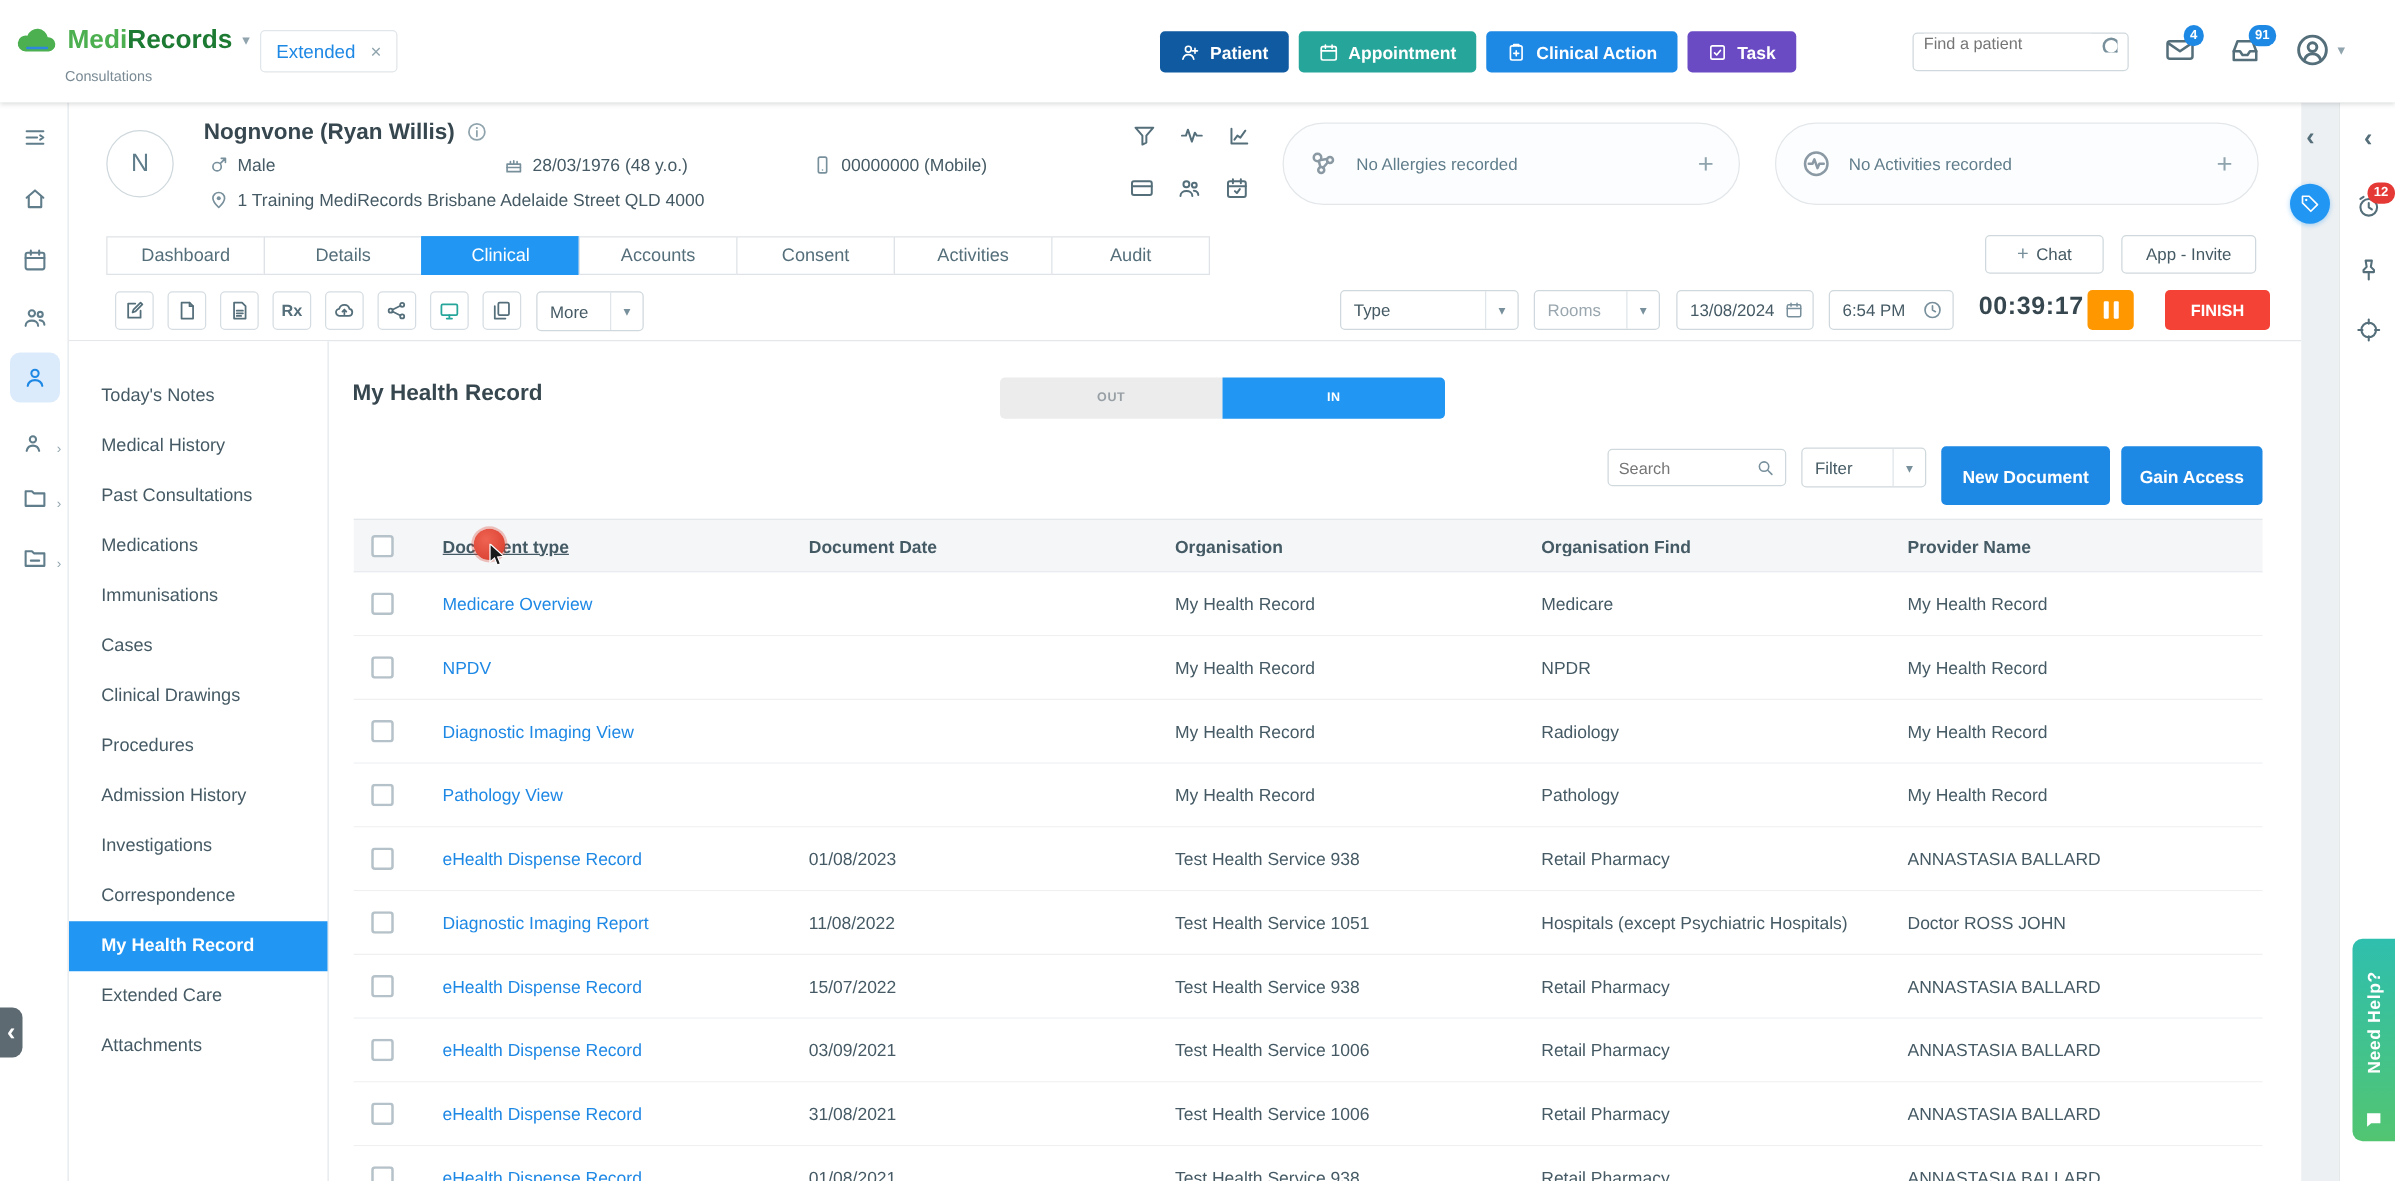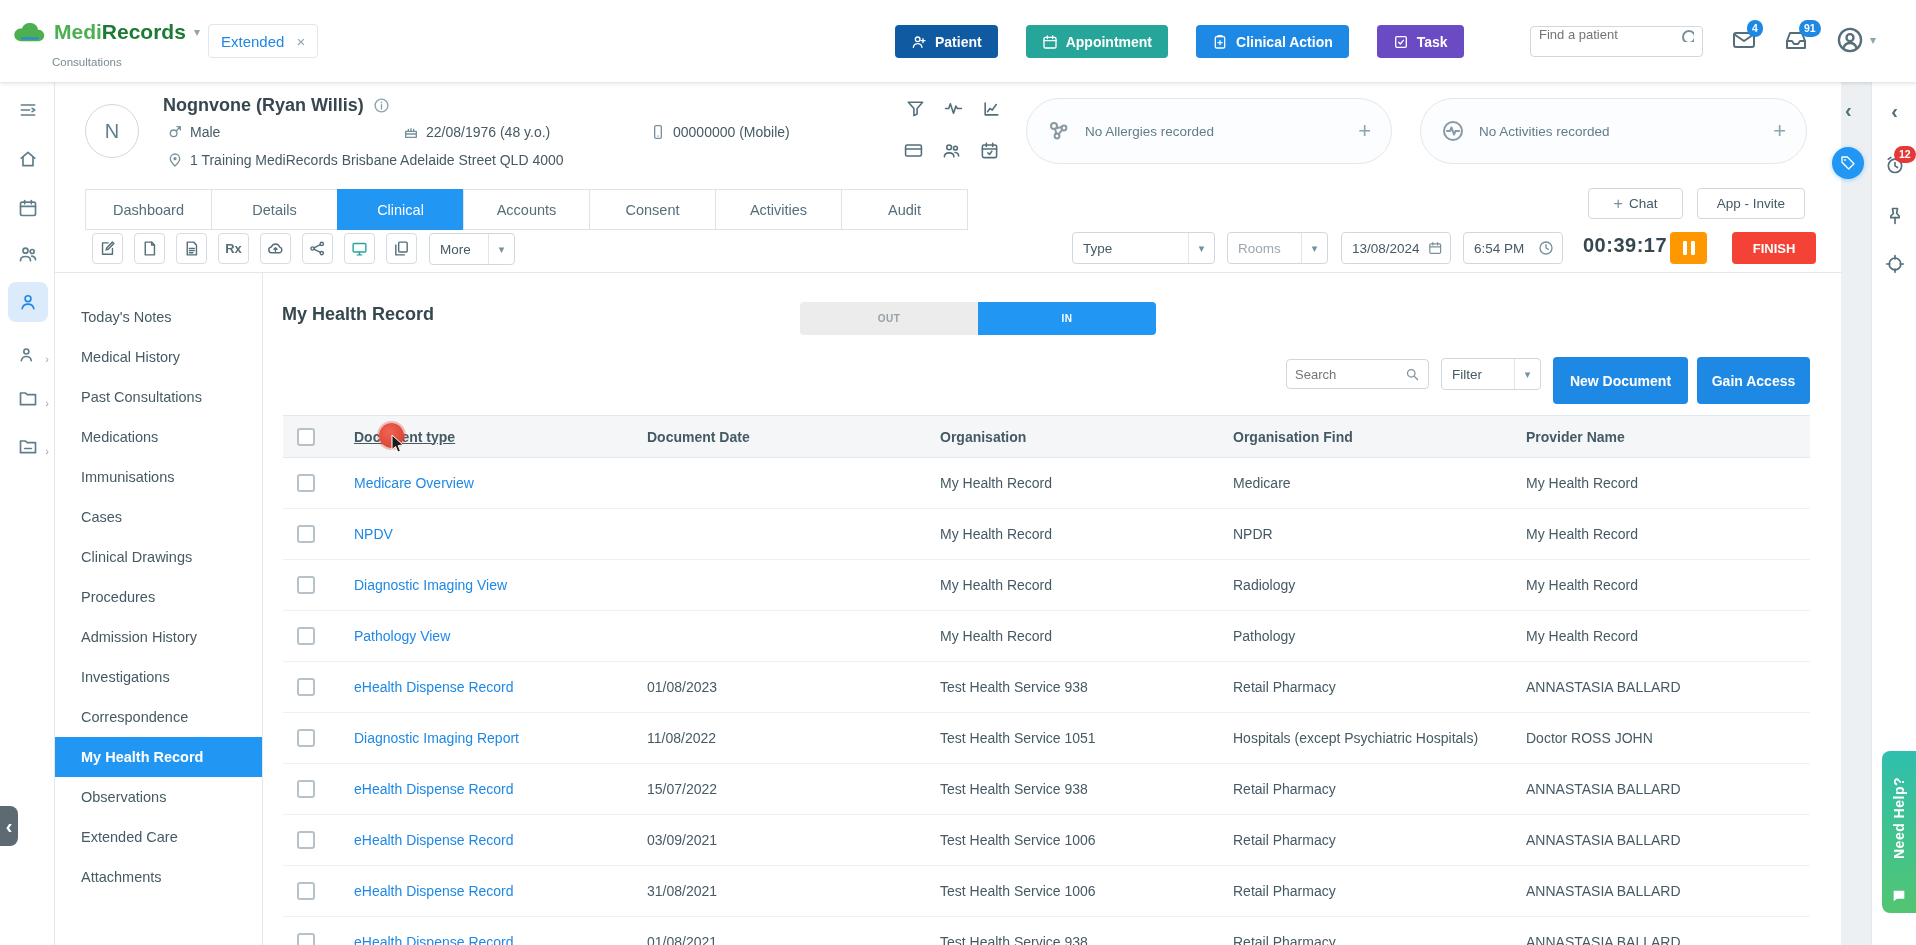--- a/index.html
+++ b/index.html
@@ -12,21 +12,21 @@
   
   #topbar{position:absolute;left:0;top:0;width:1916px;height:82px;background:#fff;box-shadow:0 1px 4px rgba(60,64,67,.2);z-index:40}
   .brand{position:absolute;left:12px;top:20px;display:flex;align-items:center;gap:8px}
   .brand-name{font-size:21px;font-weight:700}
   .brand-name .g1{color:#4caf50}.brand-name .g2{color:#1d7a33}
   .caret{color:#90a4ae;font-size:12px}
   .product{position:absolute;left:52px;top:56px;font-size:11.5px;color:#7a8a94}
   .chip{position:absolute;left:208px;top:24px;height:34px;display:flex;align-items:center;gap:12px;padding:0 12px;border:1px solid #e1e6ea;border-radius:4px;background:#fff}
   .chip .lbl{color:#1e88e5;font-size:15px}
   .chip .x{color:#90a4ae;font-size:15px;cursor:pointer}
-  .actions{position:absolute;left:895px;top:25px;display:flex;gap:28px}
+  .actions{position:absolute;left:928px;top:25px;display:flex;gap:8px}
   .act-btn{height:33px;border:none;border-radius:4px;color:#fff;display:flex;align-items:center;gap:8px;padding:0 16px;font-size:14px;font-weight:600;cursor:pointer}
   .act-btn .ic{width:16px;height:16px}
   .b-patient{background:#0f5aa0}.b-appt{background:#26a69a}.b-clin{background:#1e88e5}.b-task{background:#6a4bc4}
   .tb-search{position:absolute;left:1530px;top:26px;width:173px;height:31px;border:1px solid #cfd8dc;border-radius:4px;display:flex;align-items:flex-start;padding:0 8px;gap:6px;background:#fff}
   .tb-search input{flex:1;min-width:0;border:none;outline:none;font-size:13px;color:#546e7a;font-family:inherit}
   .top-ic{position:absolute;color:#546e7a;cursor:pointer}
   .badge{position:absolute;top:-8px;left:15px;background:#1e88e5;color:#fff;font-size:10.5px;line-height:1;padding:3px 5px;border-radius:9px;font-weight:700}
   .badge.red{background:#e53935}
 
   
@@ -43,21 +43,21 @@
   .meta{position:absolute;display:flex;align-items:center;gap:7px;font-size:14px;color:#455a64}
   .meta .ic{width:16px;height:16px;color:#78909c}
   .q-icon{position:absolute;width:24px;height:24px;display:flex;align-items:center;justify-content:center;color:#546e7a;cursor:pointer}
   .q-icon .ic{width:19px;height:19px}
   .empty-card{position:absolute;top:16px;height:66px;border:1px solid #e3e7ea;border-radius:33px;background:#fcfdfe;display:flex;align-items:center;gap:14px;padding:0 20px}
   .empty-card .e-ic{color:#8a99a3}
   .empty-card .ttl{font-size:13.5px;color:#607d8b}
   .empty-card .plus{margin-left:auto;color:#90a4ae;font-size:22px;cursor:pointer}
 
   .tabs{position:absolute;left:30px;top:107px;display:flex}
-  .ptab{width:127px;height:41px;display:flex;align-items:center;justify-content:center;border:1px solid #dfe3e7;margin-left:-1px;font-size:14.5px;color:#546e7a;background:#fff;cursor:pointer}
+  .ptab{width:127px;height:31px;display:flex;align-items:center;justify-content:center;border:1px solid #dfe3e7;margin-left:-1px;font-size:14.5px;color:#546e7a;background:#fff;cursor:pointer}
   .ptab:first-child{margin-left:0}
   .ptab.active{background:#2196f3;border-color:#2196f3;color:#fff}
   .ghost-btn{position:absolute;height:31px;border:1px solid #cfd8dc;border-radius:4px;background:#fff;display:flex;align-items:center;justify-content:center;gap:6px;font-size:13.5px;color:#455a64;cursor:pointer}
 
   .tb-row{position:absolute;left:0;top:144px;width:100%;height:47px;border-bottom:1px solid #e4e8eb}
   .tool-icons{position:absolute;left:37px;top:7px;display:flex;gap:11px}
   .tool-btn{width:31px;height:31px;border:1px solid #d6dde2;border-radius:4px;display:flex;align-items:center;justify-content:center;color:#546e7a;background:#fff;cursor:pointer;font-size:13px;font-weight:700}
   .tool-btn .ic{width:17px;height:17px}
   .tool-btn.teal{color:#26a69a}
   .select{position:absolute;height:32px;border:1px solid #cfd8dc;border-radius:4px;background:#fff;display:flex;align-items:center;font-size:13.5px;color:#455a64;cursor:pointer}
@@ -265,21 +265,21 @@
           <circle cx="10" cy="14" r="5"></circle>
           <path d="M14 10l6-6M15 4h5v5"></path>
         </svg>
       <span>Male</span>
     </div>
     <div class="meta" style="left:348px;top:42px">
       <svg class="ic" viewBox="0 0 24 24">
           <rect x="4" y="11" width="16" height="9"></rect>
           <path d="M8 11V8M12 11V7M16 11V8M4 15h16"></path>
         </svg>
-      <span>22/08/1976 (48 y.o.)</span>
+      <span>28/03/1976 (48 y.o.)</span>
     </div>
     <div class="meta" style="left:595px;top:42px">
       <svg class="ic" viewBox="0 0 24 24">
           <rect x="7" y="2.5" width="10" height="19" rx="2"></rect>
           <circle cx="12" cy="18" r="1" fill="currentColor" stroke="none"></circle>
         </svg>
       <span>00000000 (Mobile)</span>
     </div>
     <div class="meta" style="left:112px;top:70px">
       <svg class="ic" viewBox="0 0 24 24">
@@ -450,21 +450,20 @@
         <div class="side-item">Past Consultations</div>
         <div class="side-item">Medications</div>
         <div class="side-item">Immunisations</div>
         <div class="side-item">Cases</div>
         <div class="side-item">Clinical Drawings</div>
         <div class="side-item">Procedures</div>
         <div class="side-item">Admission History</div>
         <div class="side-item">Investigations</div>
         <div class="side-item">Correspondence</div>
         <div class="side-item active">My Health Record</div>
-        <div class="side-item">Observations</div>
         <div class="side-item">Extended Care</div>
         <div class="side-item">Attachments</div>
       </nav>
 
     <div class="panel-title">My Health Record</div>
     <div class="toggle">
       <div class="seg out">OUT</div>
       <div class="seg in">IN</div>
     </div>
     <div class="p-search">

